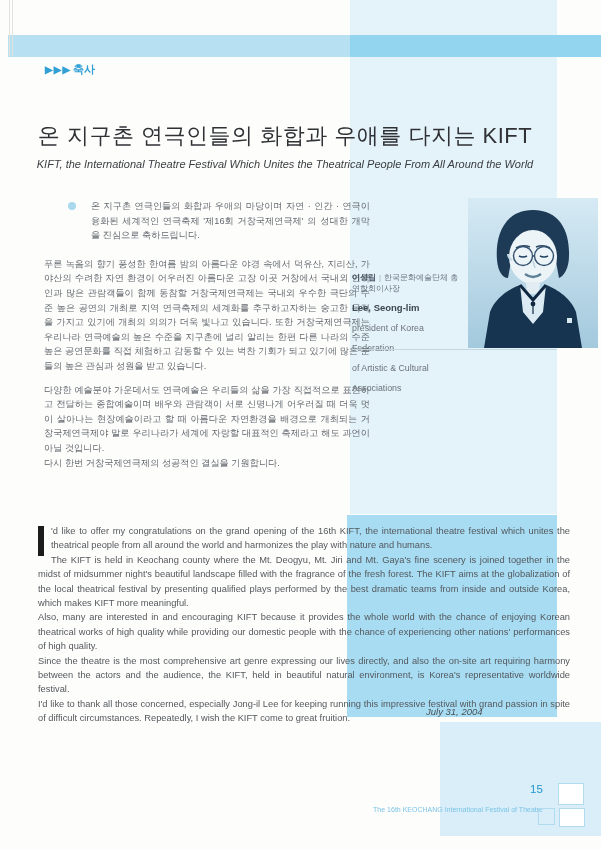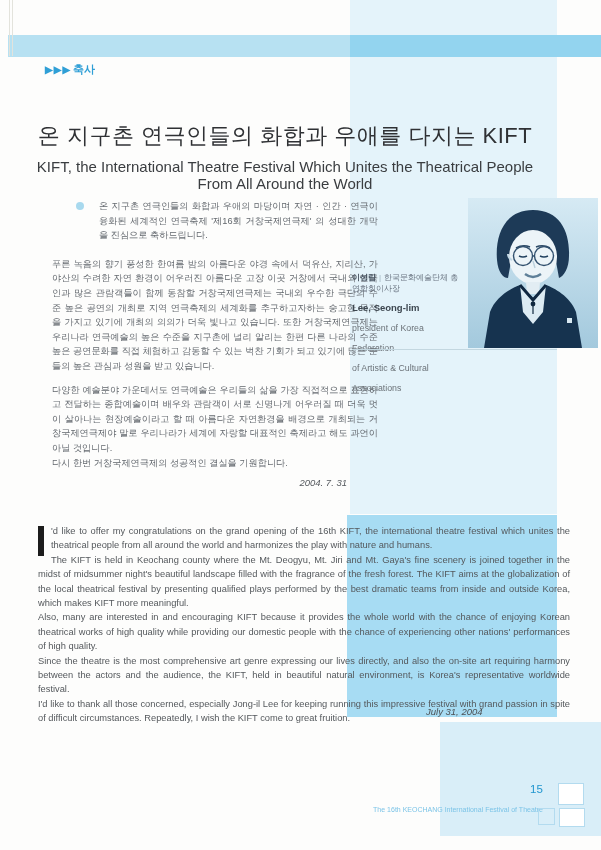--- a/index.html
+++ b/index.html
@@ -15,23 +15,23 @@
   .accent-rect{left:347px;top:515px;width:210px;height:202px;background:#a7dcf3;}
   .bottom-panel{left:440px;top:722px;width:161px;height:114px;background:#d9eef8;}
   .binding-line{position:absolute;top:0;width:1px;height:56px;background:#e3e3dc;}
   .bl1{left:9px;} .bl2{left:12px;}
 
   .section-tag{position:absolute;left:45px;top:62px;color:#2f9fd6;font-size:11px;font-weight:bold;}
   .section-tag .arrows{font-size:10px;letter-spacing:1px;margin-right:2px;}
 
   .title-wrap{position:absolute;left:20px;top:121px;width:530px;text-align:center;}
   .title-wrap h1{margin:0;font-size:22px;font-weight:500;color:#2f3134;letter-spacing:0.5px;}
-  .subtitle{margin-top:7px;font-size:15px;color:#3a3d40;}
+  .subtitle{margin-top:7px;font-size:11px;color:#3a3d40;font-style:italic;}
 
-  .ko-block{position:absolute;left:52px;top:199px;width:326px;
+  .ko-block{position:absolute;left:44px;top:199px;width:326px;
     font-size:9.2px;line-height:14.6px;color:#63686e;text-align:justify;}
   .ko-block p{margin:0;}
   .lead{position:relative;padding-left:47px;margin-bottom:14px !important;}
   .bullet{position:absolute;left:24px;top:3px;width:8px;height:8px;border-radius:50%;background:#a8d9ee;}
   .p2{margin-bottom:9px !important;}
   .p4{margin-bottom:12px !important;}
   .ko-date{text-align:right;padding-right:31px;margin-top:6px;font-style:italic;
     font-size:9.5px;color:#55595e;}
 
   .author{position:absolute;left:352px;top:272px;width:112px;}
@@ -81,21 +81,20 @@
     <div class="subtitle">KIFT, the International Theatre Festival Which Unites the Theatrical People From All Around the World</div>
   </div>
 
   <div class="ko-block">
     <p class="lead">
       <span class="bullet"></span><span>온 지구촌 연극인들의 화합과 우애의 마당이며 자연 · 인간 · 연극이 융화된 세계적인 연극축제 '제16회 거창국제연극제' 의 성대한 개막을 진심으로 축하드립니다.</span>
     </p>
     <p class="p2">푸른 녹음의 향기 풍성한 한여름 밤의 아름다운 야경 속에서 덕유산, 지리산, 가야산의 수려한 자연 환경이 어우러진 아름다운 고장 이곳 거창에서 국내외 연극인과 많은 관람객들이 함께 동참할 거창국제연극제는 국내외 우수한 극단의 수준 높은 공연의 개최로 지역 연극축제의 세계화를 추구하고자하는 숭고한 목적을 가지고 있기에 개최의 의의가 더욱 빛나고 있습니다. 또한 거창국제연극제는 우리나라 연극예술의 높은 수준을 지구촌에 널리 알리는 한편 다른 나라의 수준 높은 공연문화를 직접 체험하고 감동할 수 있는 벅찬 기회가 되고 있기에 많은 분들의 높은 관심과 성원을 받고 있습니다.</p>
     <p class="p3">다양한 예술분야 가운데서도 연극예술은 우리들의 삶을 가장 직접적으로 표현하고 전달하는 종합예술이며 배우와 관람객이 서로 신명나게 어우러질 때 더욱 멋이 살아나는 현장예술이라고 할 때 아름다운 자연환경을 배경으로 개최되는 거창국제연극제야 말로 우리나라가 세계에 자랑할 대표적인 축제라고 해도 과언이 아닐 것입니다.</p>
     <p class="closing">다시 한번 거창국제연극제의 성공적인 결실을 기원합니다.</p>
-    <div class="ko-date">2004. 7. 31</div>
   </div>
 
   <div class="author">
     <div class="a-line1">
       <span class="a-name">이성림</span><span class="a-div">|</span><span class="a-title">한국문화예술단체 총연합회이사장</span>
     </div>
     <div class="a-name-en">Lee, Seong-lim</div>
     <div class="a-en">president of Korea Federation</div>
     <div class="a-en">of Artistic &amp; Cultural Associations</div>
   </div>

